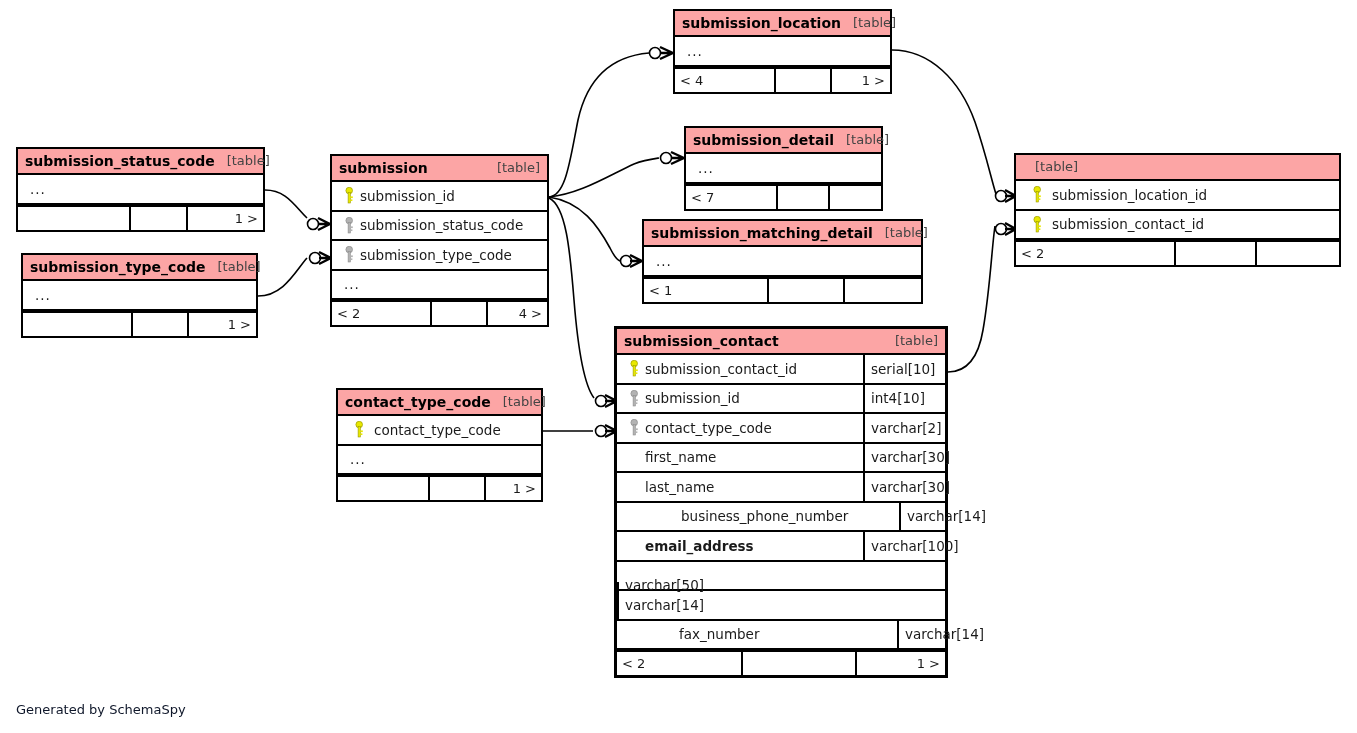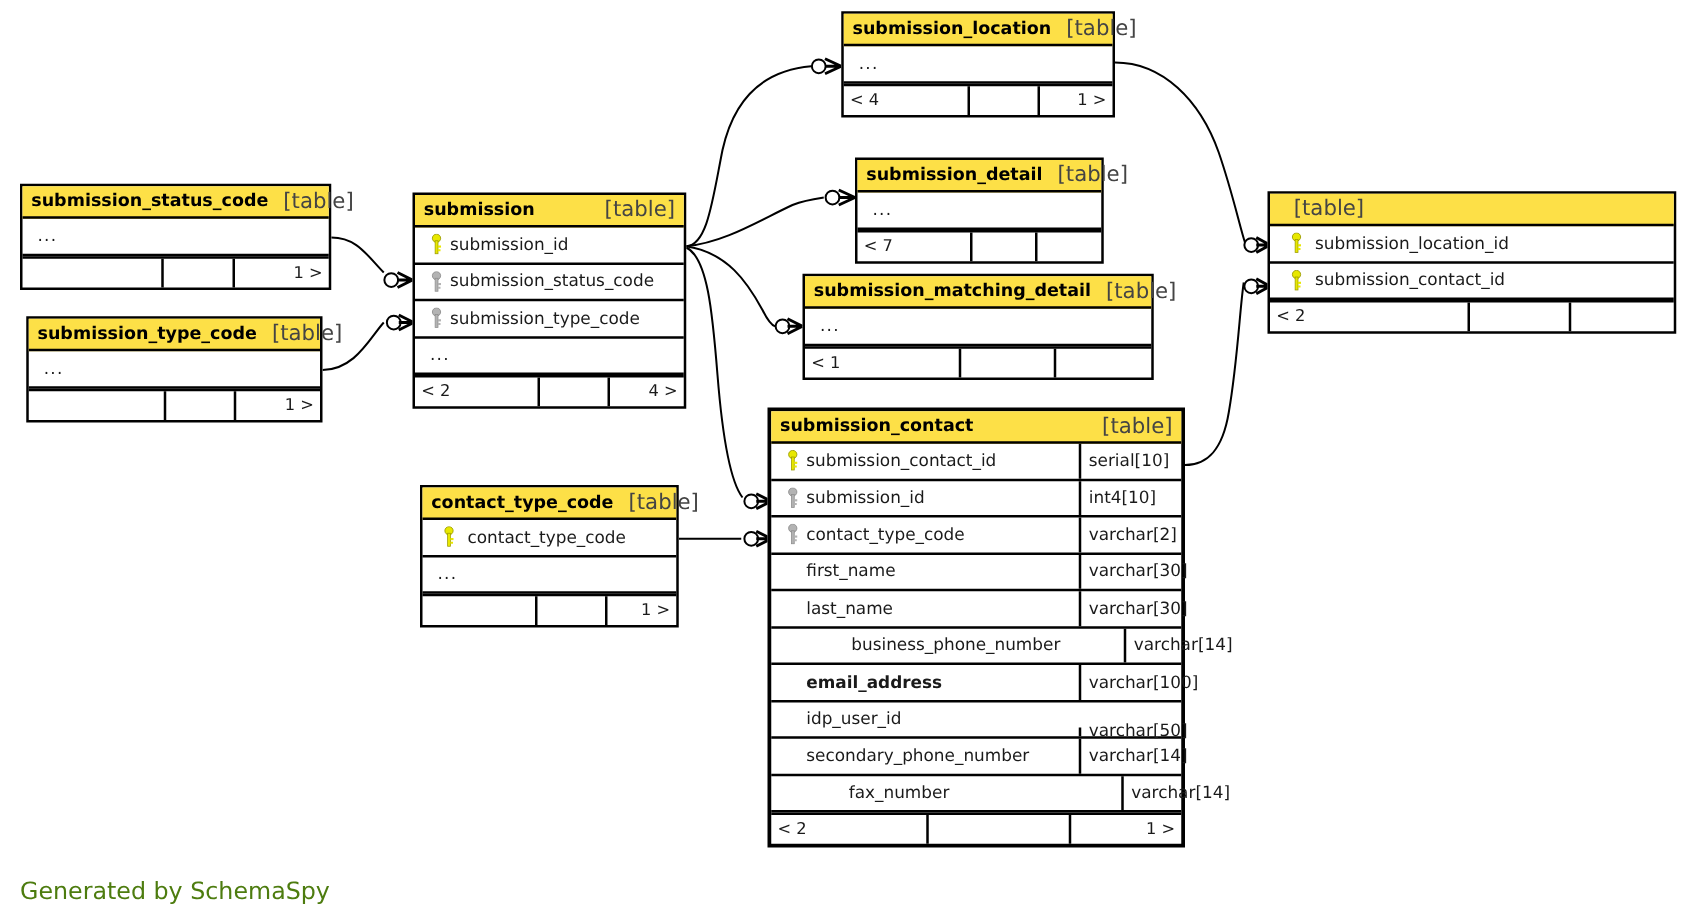--- a/index.html
+++ b/index.html
@@ -17,37 +17,37 @@
     position:absolute;
     background:#ffffff;
     border:2px solid #000000;
     box-sizing:border-box;
     font-size:13.5px;
     color:#1a1a1a;
   }
   .tbl.sel{border-width:3px;text-align:center;}
 
   .tbl .hdr{
-    background:#fde047;
+    background:#fca5a5;
     border-bottom:2px solid #000000;
     display:flex;
     align-items:center;
     justify-content:space-between;
     padding:3px 7px 4px 7px;
     box-sizing:border-box;
     height:26px;
   }
   .tbl .hdr .tname{
     font-weight:bold;
     font-size:14px;
     color:#000000;
     white-space:nowrap;
   }
   .tbl .hdr .ttag{
-    font-size:17px;
+    font-size:13px;
     color:#444444;
     padding-left:12px;
     white-space:nowrap;
   }
 
   .row{
     display:flex;
     align-items:stretch;
     border-bottom:2px solid #000000;
     box-sizing:border-box;
@@ -91,22 +91,22 @@
     padding:0 5px;
     border-right:2px solid #000000;
     overflow:hidden;
   }
   .footer .fc:last-child{border-right:none;}
   .footer .fc.r{justify-content:flex-end;}
 
   .credit{
     position:absolute;
     left:16px;top:702px;
-    font-size:19px;
-    color:#4d7c0f;
+    font-size:13px;
+    color:#0f172a;
     white-space:nowrap;
     text-align:right;
   }
 </style>
 </head>
 <body>
 
 <div id="canvas">
 
   <svg class="edges" width="1357" height="733" viewBox="0 0 1357 733" xmlns="http://www.w3.org/2000/svg">
@@ -446,33 +446,25 @@
         <div class="row">
           <div class="cname" style="flex: 0 0 240px; width: 240px; font-weight: bold;">
             <span class="keywrap"></span>
             <span>email_address</span>
           </div>
           <div class="ctype" style="flex: 1 1 auto;">
             <span>varchar[100]</span>
           </div>
         </div>
         <div class="row">
-          <div class="cname" style="flex: 0 0 240px; width: 240px;">
-            <span class="keywrap"></span>
-            <span>idp_user_id</span>
-          </div>
           <div class="ctype" style="flex: 1 1 auto; margin-top: 20px;">
             <span>varchar[50]</span>
           </div>
         </div>
         <div class="row">
-          <div class="cname" style="flex: 0 0 240px; width: 240px;">
-            <span class="keywrap"></span>
-            <span>secondary_phone_number</span>
-          </div>
           <div class="ctype" style="flex: 1 1 auto;">
             <span>varchar[14]</span>
           </div>
         </div>
         <div class="row">
           <div class="cname" style="flex: 0 0 240px; width: 240px; padding-left: 40px;">
             <span class="keywrap"></span>
             <span>fax_number</span>
           </div>
           <div class="ctype" style="flex: 1 1 auto;">

